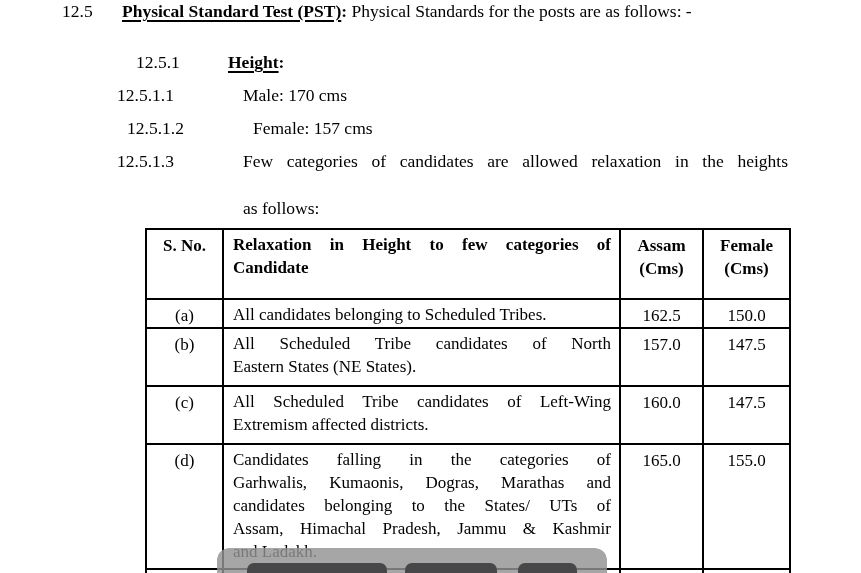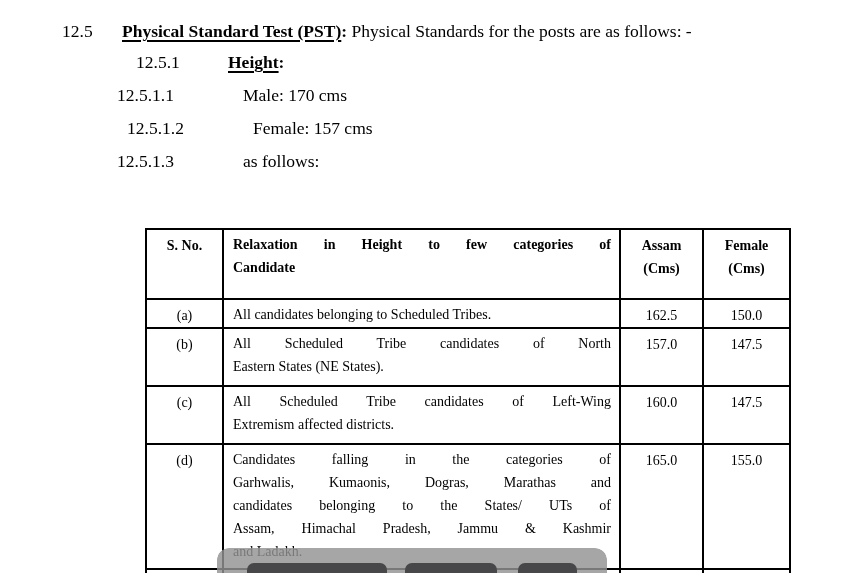--- a/index.html
+++ b/index.html
@@ -12,34 +12,34 @@
     font-family: "Liberation Serif", serif;
     font-size: 17.5px;
     color: #000000;
   }
   .abs { position: absolute; }
   .num { display: inline-block; }
   b, th { font-weight: bold; }
   .u { text-decoration: underline; text-decoration-thickness: 2px; text-underline-offset: 3px; }
 
   
-  .line-h1 { top: 20px; left: 62px; width: 740px; line-height: 22px; }
+  .line-h1 { top: 0; left: 62px; width: 740px; line-height: 22px; }
   .line-h1 .num { width: 60px; }
   .line-h2 { top: 51px; left: 90px; line-height: 22px; }
   .line-h2 .num { width: 92px; margin-left: 46px; }
   .item-1 { top: 84px;  left: 117px; line-height: 22px; }
   .item-2 { top: 117px; left: 127px; line-height: 22px; }
   .item-3 { top: 150px; left: 117px; line-height: 23px; }
   .item-1 .num, .item-2 .num, .item-3 .num { width: 126px; vertical-align: top; }
   .para { display: inline-block; width: 545px; vertical-align: top; }
   .jl { text-align: justify; text-align-last: justify; }
 
   
   .pst-table { position: absolute; top: 228px; left: 145px; border-collapse: collapse; table-layout: fixed; }
-  .pst-table td, .pst-table th { border: 2px solid #000000; vertical-align: top; line-height: 23px; font-size: 14px; }
+  .pst-table td, .pst-table th { border: 2px solid #000000; vertical-align: top; line-height: 23px; font-size: 17px; }
   .col-sno { width: 77px; } .col-desc { width: 397px; } .col-male { width: 83px; } .col-fem { width: 87px; }
   .c-sno { text-align: center; padding-top: 4px; }
   .c-desc { text-align: left; padding: 3px 8px 0 9px; }
   .c-num { text-align: center; padding-top: 4px; }
   tr.r-head { height: 70px; } tr.r-a { height: 29px; } tr.r-b { height: 58px; }
   tr.r-c { height: 58px; } tr.r-d { height: 125px; } tr.r-cut { height: 20px; }
 
   
   .overlay {
     position: absolute; top: 548px; left: 217px; width: 390px; height: 25px;
@@ -65,21 +65,22 @@
 <div class="abs item-1">
   <span class="num">12.5.1.1</span><span>Male: 170 cms</span>
 </div>
 
 <div class="abs item-2">
   <span class="num">12.5.1.2</span><span>Female: 157 cms</span>
 </div>
 
 <div class="abs item-3">
   <span class="num">12.5.1.3</span><span class="para">
-    <span style="display:block;">as follows:</span>
+    <span class="jl" style="display:block;">Few categories of candidates are allowed relaxation in the heights</span>
+    <span style="display:block;margin-top:24px;">as follows:</span>
   </span>
 </div>
 
 <table class="pst-table">
   <colgroup>
     <col class="col-sno">
       <col class="col-desc">
       <col class="col-male">
       <col class="col-fem">
   </colgroup>

